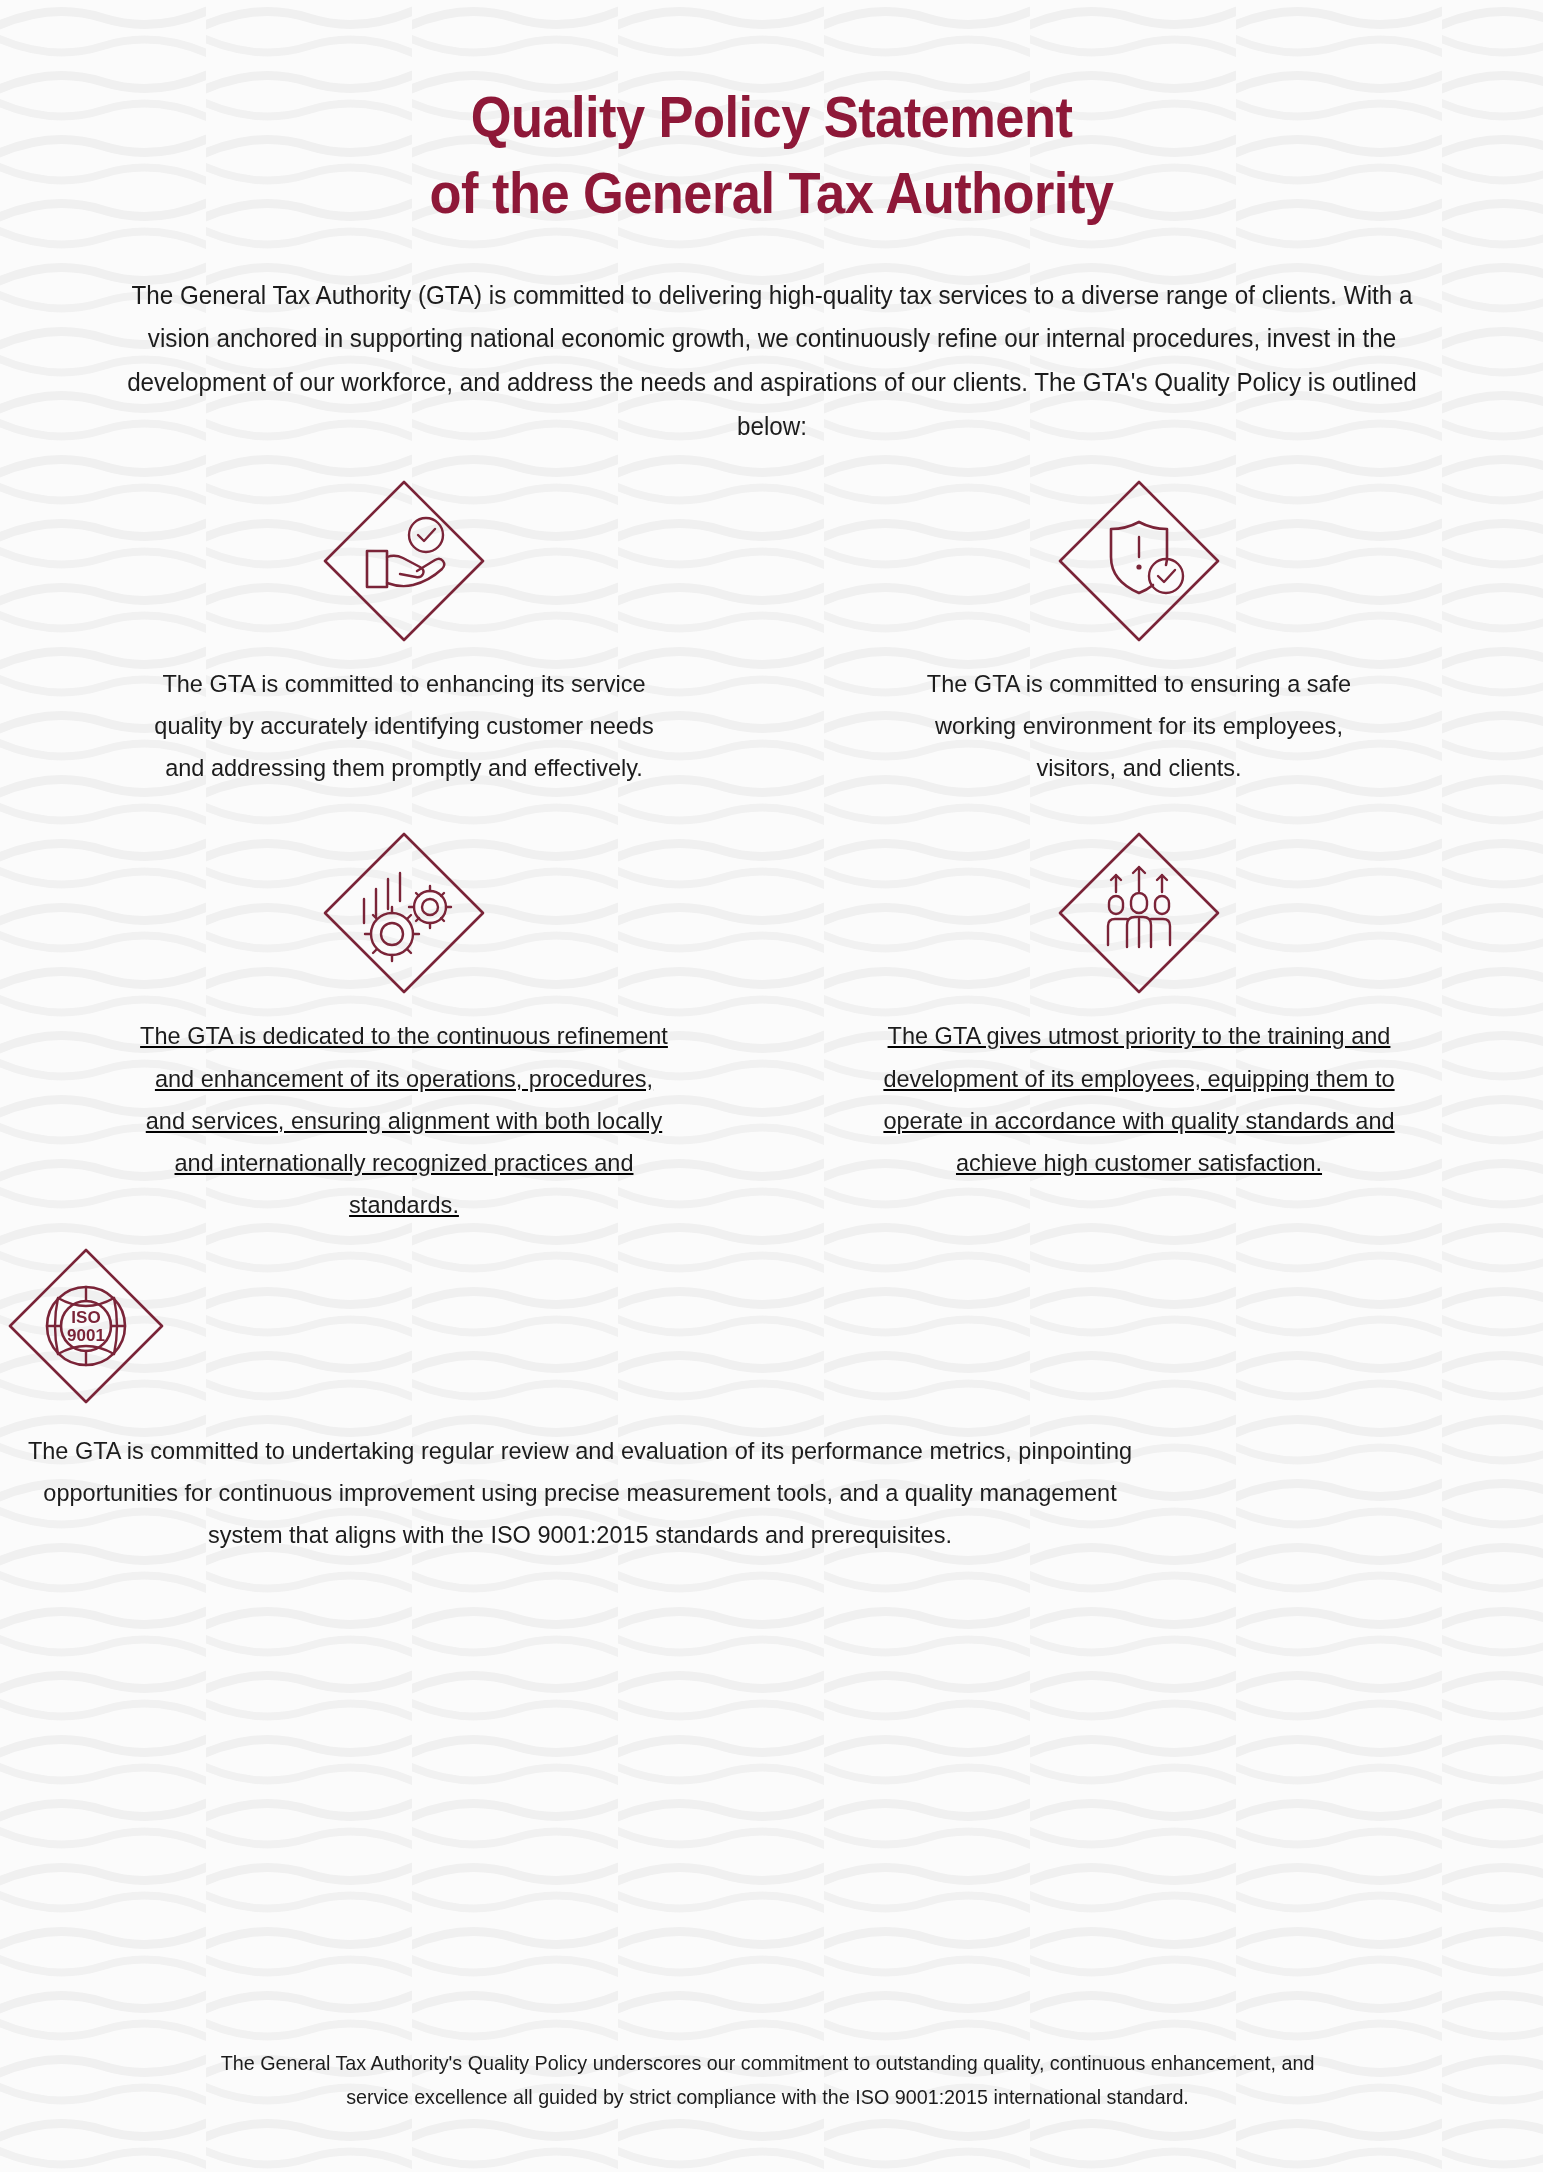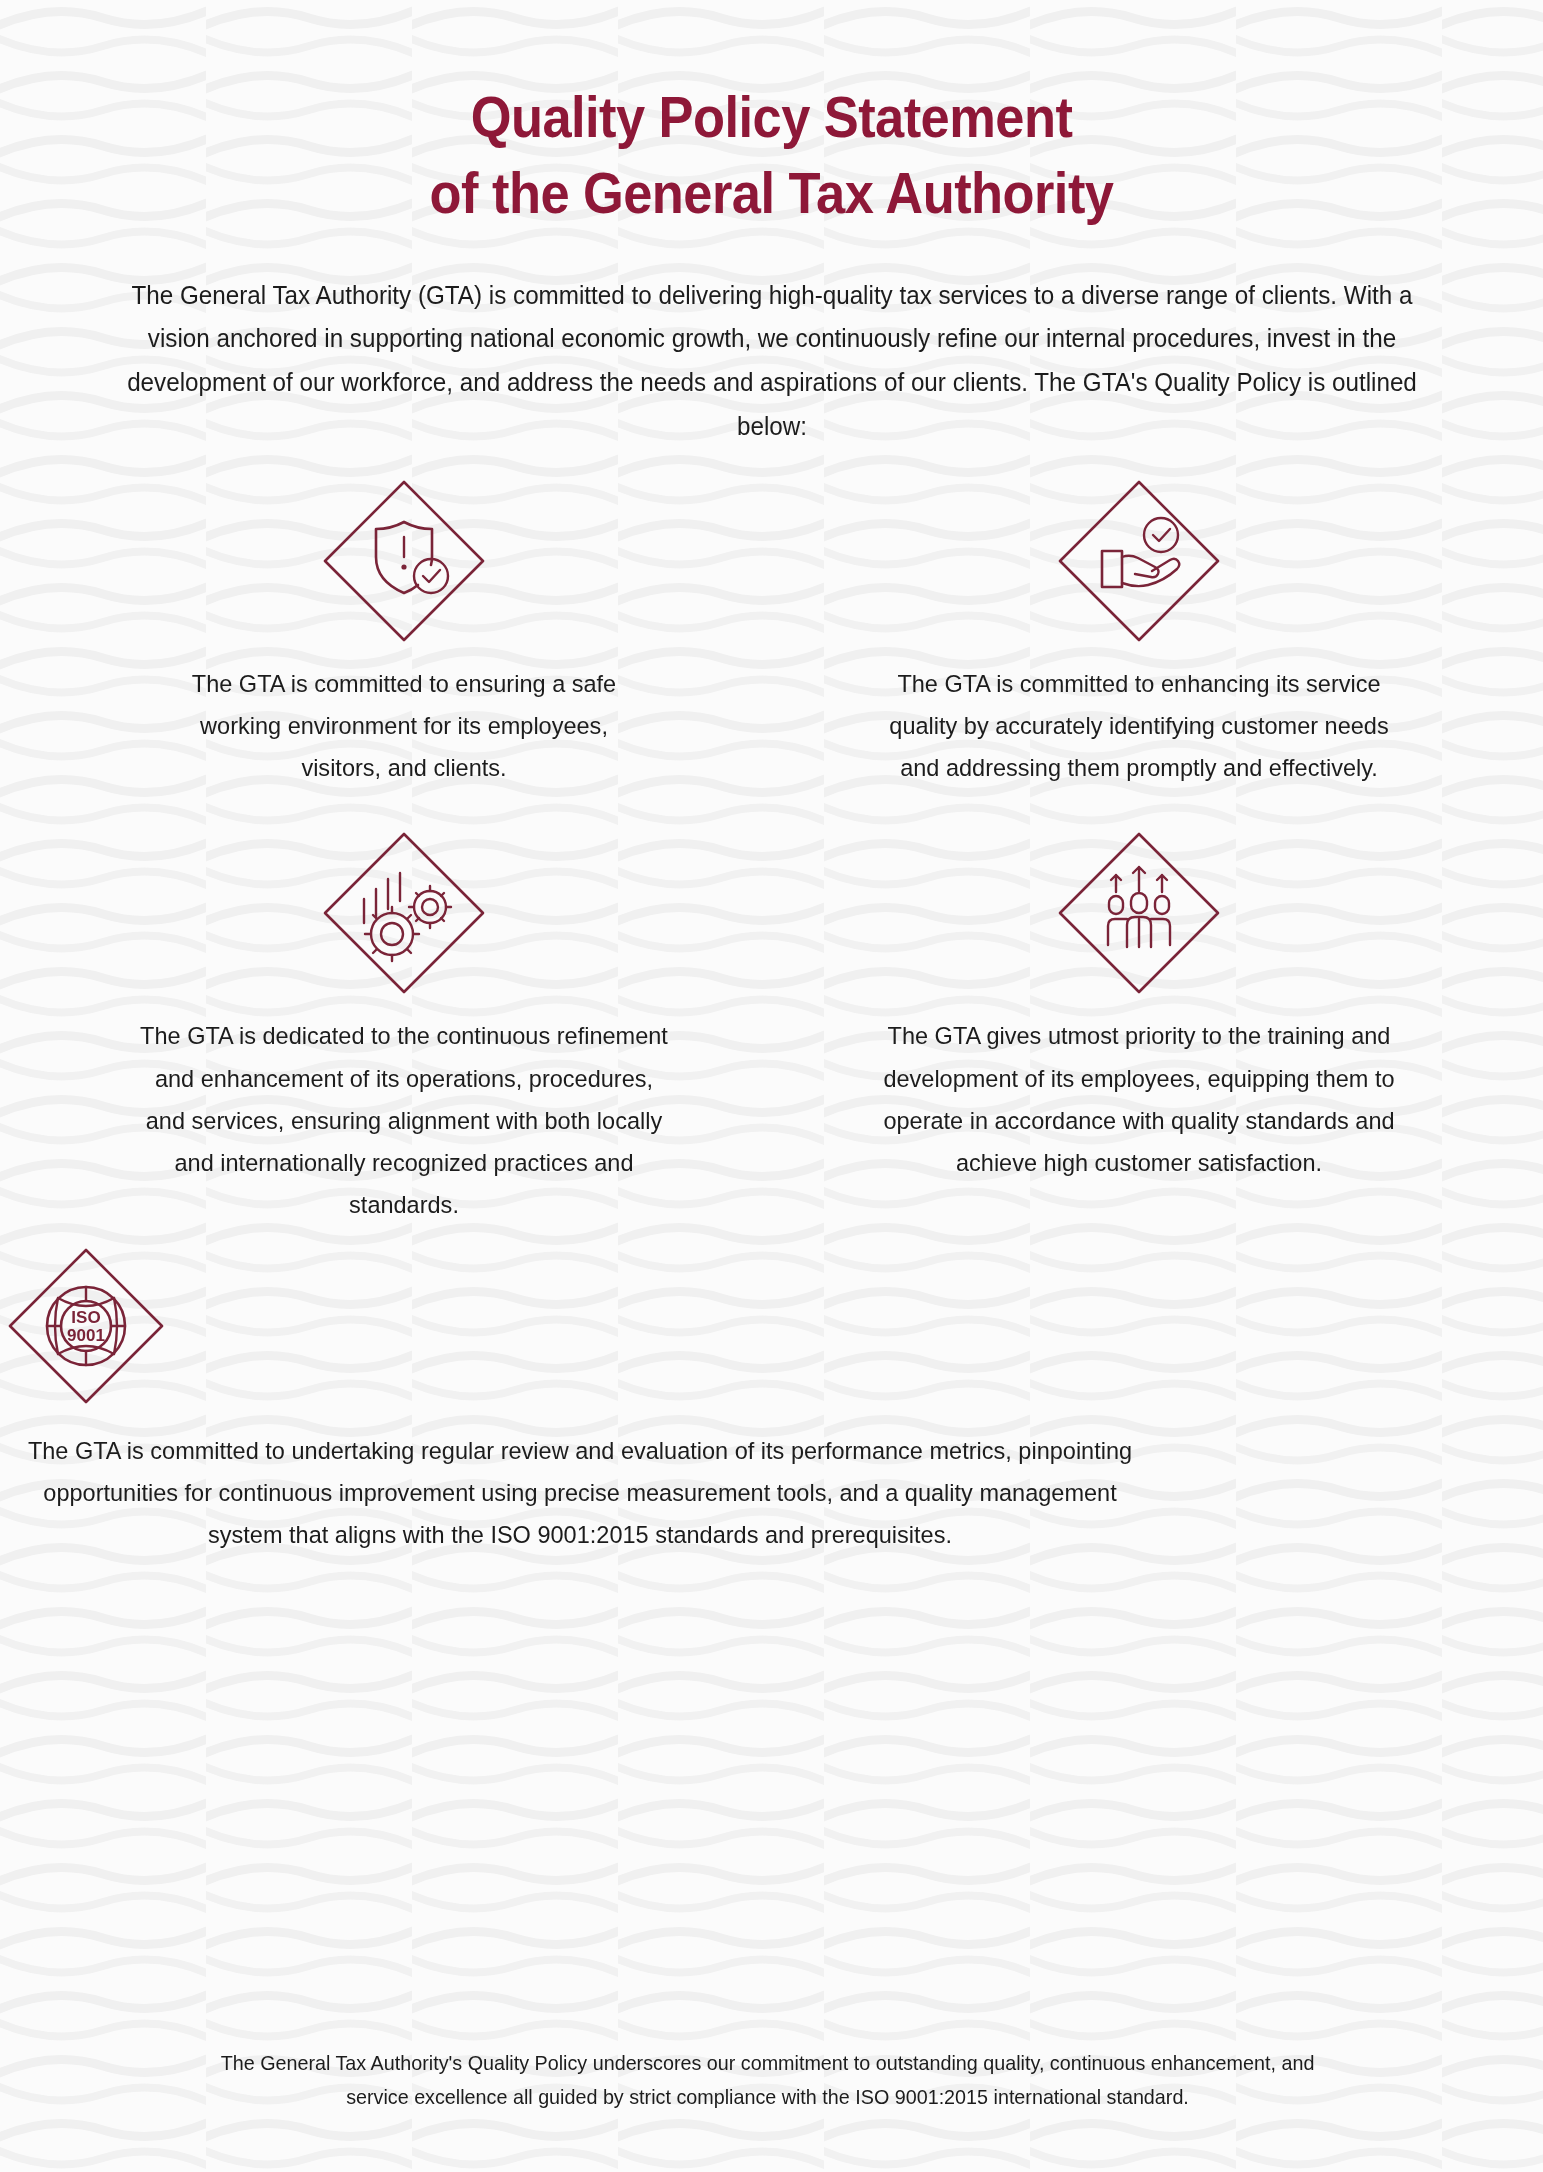--- a/index.html
+++ b/index.html
@@ -65,21 +65,21 @@
     width: 1470px;
     display: grid;
     grid-template-columns: 1fr 1fr;
     row-gap: 0px;
   }
   .policy-cell {
     display: flex;
     flex-direction: column;
     align-items: center;
   }
-  .policy-cell.row2 { margin-top: 38px; }
+  .policy-cell.row2 { margin-top: 38px; text-decoration: underline; }
 
   .policy-icon {
     width: 172px;
     height: 172px;
     display: block;
   }
   .policy-text {
     width: 560px;
     margin-top: 16px;
     text-align: center;
@@ -149,43 +149,43 @@
   </div>
 
   <div class="intro">The General Tax Authority (GTA) is committed to delivering high-quality tax services to a diverse range of clients. With a vision anchored in supporting national economic growth, we continuously refine our internal procedures, invest in the development of our workforce, and address the needs and aspirations of our clients. The GTA's Quality Policy is outlined below:</div>
 
   <div class="policy-grid">
 
     <div class="policy-cell">
       <svg class="policy-icon" viewBox="0 0 172 172">
         <g fill="none" stroke="#7a2438" stroke-width="2.4" stroke-linecap="round" stroke-linejoin="round">
           <path d="M86 7 L165 86 L86 165 L7 86 Z" stroke-width="2.6"></path>
+          <rect x="49" y="76" width="20" height="36" stroke-width="2.6"></rect>
+          <path d="M69 82 q 8 -3 16 1 l 17 9 q 5 3 3 7 q -2 4 -7 3 l -16 -3"></path>
+          <path d="M69 108 q 14 5 26 2 q 16 -4 29 -16 q 4 -4 1 -8 q -3 -4 -8 -1 l -18 11"></path>
+          <circle cx="108" cy="60" r="17"></circle>
+          <path d="M100 60 l 6 6 l 11 -12"></path>
+        </g>
+      </svg>
+      <div class="policy-text">The GTA is committed to enhancing its service quality by accurately identifying customer needs and addressing them promptly and effectively.</div>
+    </div>
+
+    <div class="policy-cell">
+      <svg class="policy-icon" viewBox="0 0 172 172">
+        <g fill="none" stroke="#7a2438" stroke-width="2.4" stroke-linecap="round" stroke-linejoin="round">
+          <path d="M86 7 L165 86 L86 165 L7 86 Z" stroke-width="2.6"></path>
           <path d="M86 47 q -13 7 -28 7 v 28 q 0 24 28 36 q 8 -3 14 -8" stroke-width="2.6"></path>
           <path d="M86 47 q 13 7 28 7 v 28 q 0 4 -1 8" stroke-width="2.6"></path>
           <path d="M86 62 v 20"></path>
           <circle cx="86" cy="92" r="2.6" fill="#7a2438" stroke="none"></circle>
           <circle cx="113" cy="101" r="17"></circle>
           <path d="M105 101 l 6 6 l 11 -12"></path>
         </g>
       </svg>
       <div class="policy-text narrow">The GTA is committed to ensuring a safe working environment for its employees, visitors, and clients.</div>
-    </div>
-
-    <div class="policy-cell">
-      <svg class="policy-icon" viewBox="0 0 172 172">
-        <g fill="none" stroke="#7a2438" stroke-width="2.4" stroke-linecap="round" stroke-linejoin="round">
-          <path d="M86 7 L165 86 L86 165 L7 86 Z" stroke-width="2.6"></path>
-          <rect x="49" y="76" width="20" height="36" stroke-width="2.6"></rect>
-          <path d="M69 82 q 8 -3 16 1 l 17 9 q 5 3 3 7 q -2 4 -7 3 l -16 -3"></path>
-          <path d="M69 108 q 14 5 26 2 q 16 -4 29 -16 q 4 -4 1 -8 q -3 -4 -8 -1 l -18 11"></path>
-          <circle cx="108" cy="60" r="17"></circle>
-          <path d="M100 60 l 6 6 l 11 -12"></path>
-        </g>
-      </svg>
-      <div class="policy-text">The GTA is committed to enhancing its service quality by accurately identifying customer needs and addressing them promptly and effectively.</div>
     </div>
 
     <div class="policy-cell row2">
       <svg class="policy-icon" viewBox="0 0 172 172">
         <g fill="none" stroke="#7a2438" stroke-width="2.4" stroke-linecap="round" stroke-linejoin="round">
           <path d="M86 7 L165 86 L86 165 L7 86 Z" stroke-width="2.6"></path>
           <path d="M46 96 V 72"></path>
           <path d="M58 90 V 62"></path>
           <path d="M70 82 V 52"></path>
           <path d="M82 74 V 46"></path>

